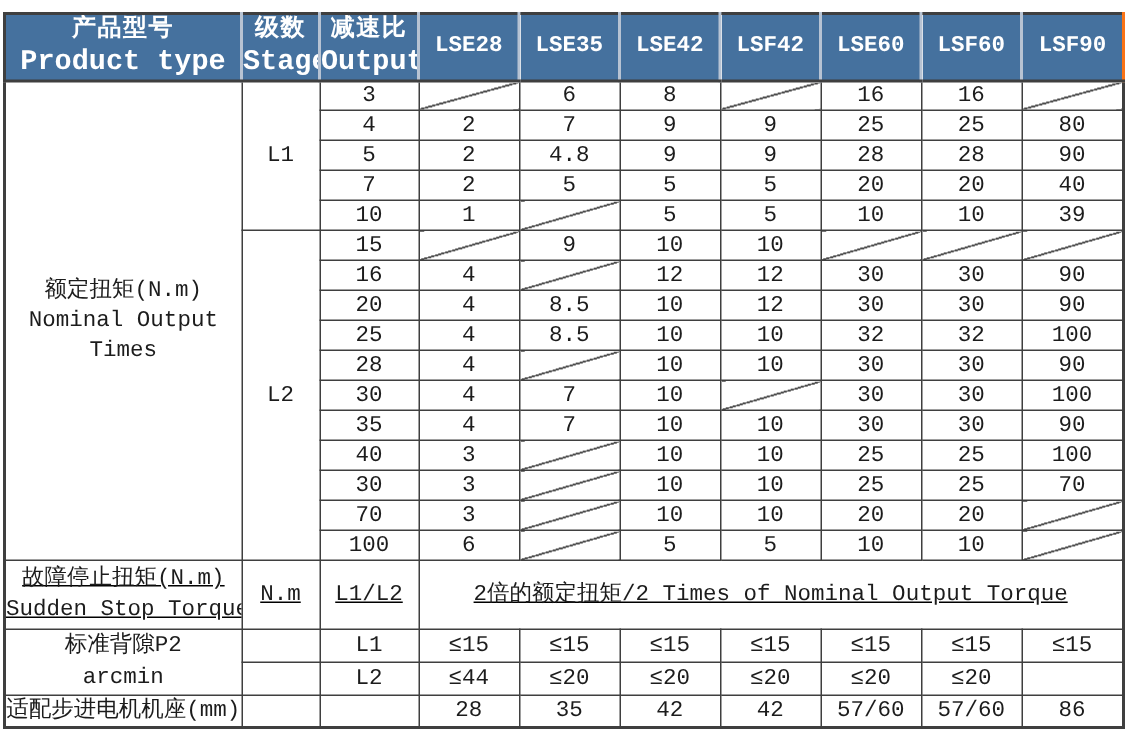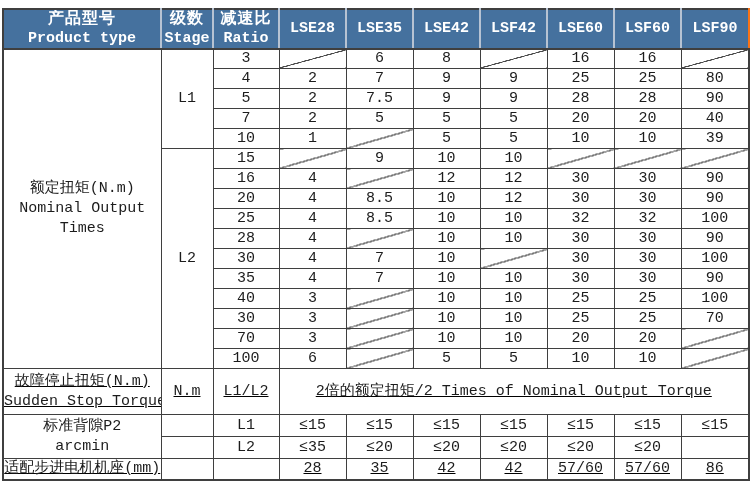--- a/index.html
+++ b/index.html
@@ -34,25 +34,25 @@
     color: #ffffff;
     font-weight: bold;
     border-left: 2px solid #b7c3d3;
     border-right: 2px solid #b7c3d3;
     border-top: 2px solid #3f3f3f;
     border-bottom: 2px solid #3f3f3f;
   }
   thead th:first-child { border-left: 2px solid #3f3f3f; }
   thead th:last-child  { border-right: 2px solid #f97316; }
   thead .zh { font-size: 16px; letter-spacing: 1px; }
-  thead .en { font-size: 15px; }
+  thead .en { font-size: 19px; }
   .r-data { height: 20px; }
   .r-sudden { height: 46px; text-decoration: underline; }
   .r-backlash { height: 22px; }
-  .r-motor { height: 21px; text-decoration: underline; }
+  .r-motor { height: 21px; }
   .label-cell { font-size: 15px; }
   .label-cell div { line-height: 1.35; }
   .stage-cell { font-size: 15px; }
   td.diag {
     background-image: linear-gradient(to bottom right,
       transparent calc(50% - 0.6px),
       #4a4a4a calc(50% - 0.6px),
       #4a4a4a calc(50% + 0.6px),
       transparent calc(50% + 0.6px));
   }
@@ -78,21 +78,21 @@
       <th>
         <div class="zh">产品型号</div>
         <div class="en">Product type</div>
       </th>
       <th>
         <div class="zh">级数</div>
         <div class="en">Stage</div>
       </th>
       <th>
         <div class="zh">减速比</div>
-        <div class="en">Ratio</div>
+        <div class="en">Output</div>
       </th>
 
     <th>LSE28</th>
         <th>LSE35</th>
         <th>LSE42</th>
         <th>LSF42</th>
         <th>LSE60</th>
         <th>LSF60</th>
         <th>LSF90</th>
       </tr>
@@ -120,21 +120,21 @@
         <td>7</td>
         <td>9</td>
         <td>9</td>
         <td>25</td>
         <td>25</td>
         <td>80</td>
       </tr>
       <tr class="r-data">
         <td>5</td>
         <td>2</td>
-        <td>7.5</td>
+        <td>4.8</td>
         <td>9</td>
         <td>9</td>
         <td>28</td>
         <td>28</td>
         <td>90</td>
       </tr>
       <tr class="r-data">
         <td>7</td>
         <td>2</td>
         <td>5</td>
@@ -285,21 +285,21 @@
         <td>≤15</td>
         <td>≤15</td>
         <td>≤15</td>
         <td>≤15</td>
         <td>≤15</td>
         <td>≤15</td>
       </tr>
       <tr class="r-backlash">
         <td></td>
         <td>L2</td>
-        <td>≤35</td>
+        <td>≤44</td>
         <td>≤20</td>
         <td>≤20</td>
         <td>≤20</td>
         <td>≤20</td>
         <td>≤20</td>
         <td></td>
       </tr>
       <tr class="r-motor">
         <td class="label-cell">适配步进电机机座(mm)</td>
         <td></td>

